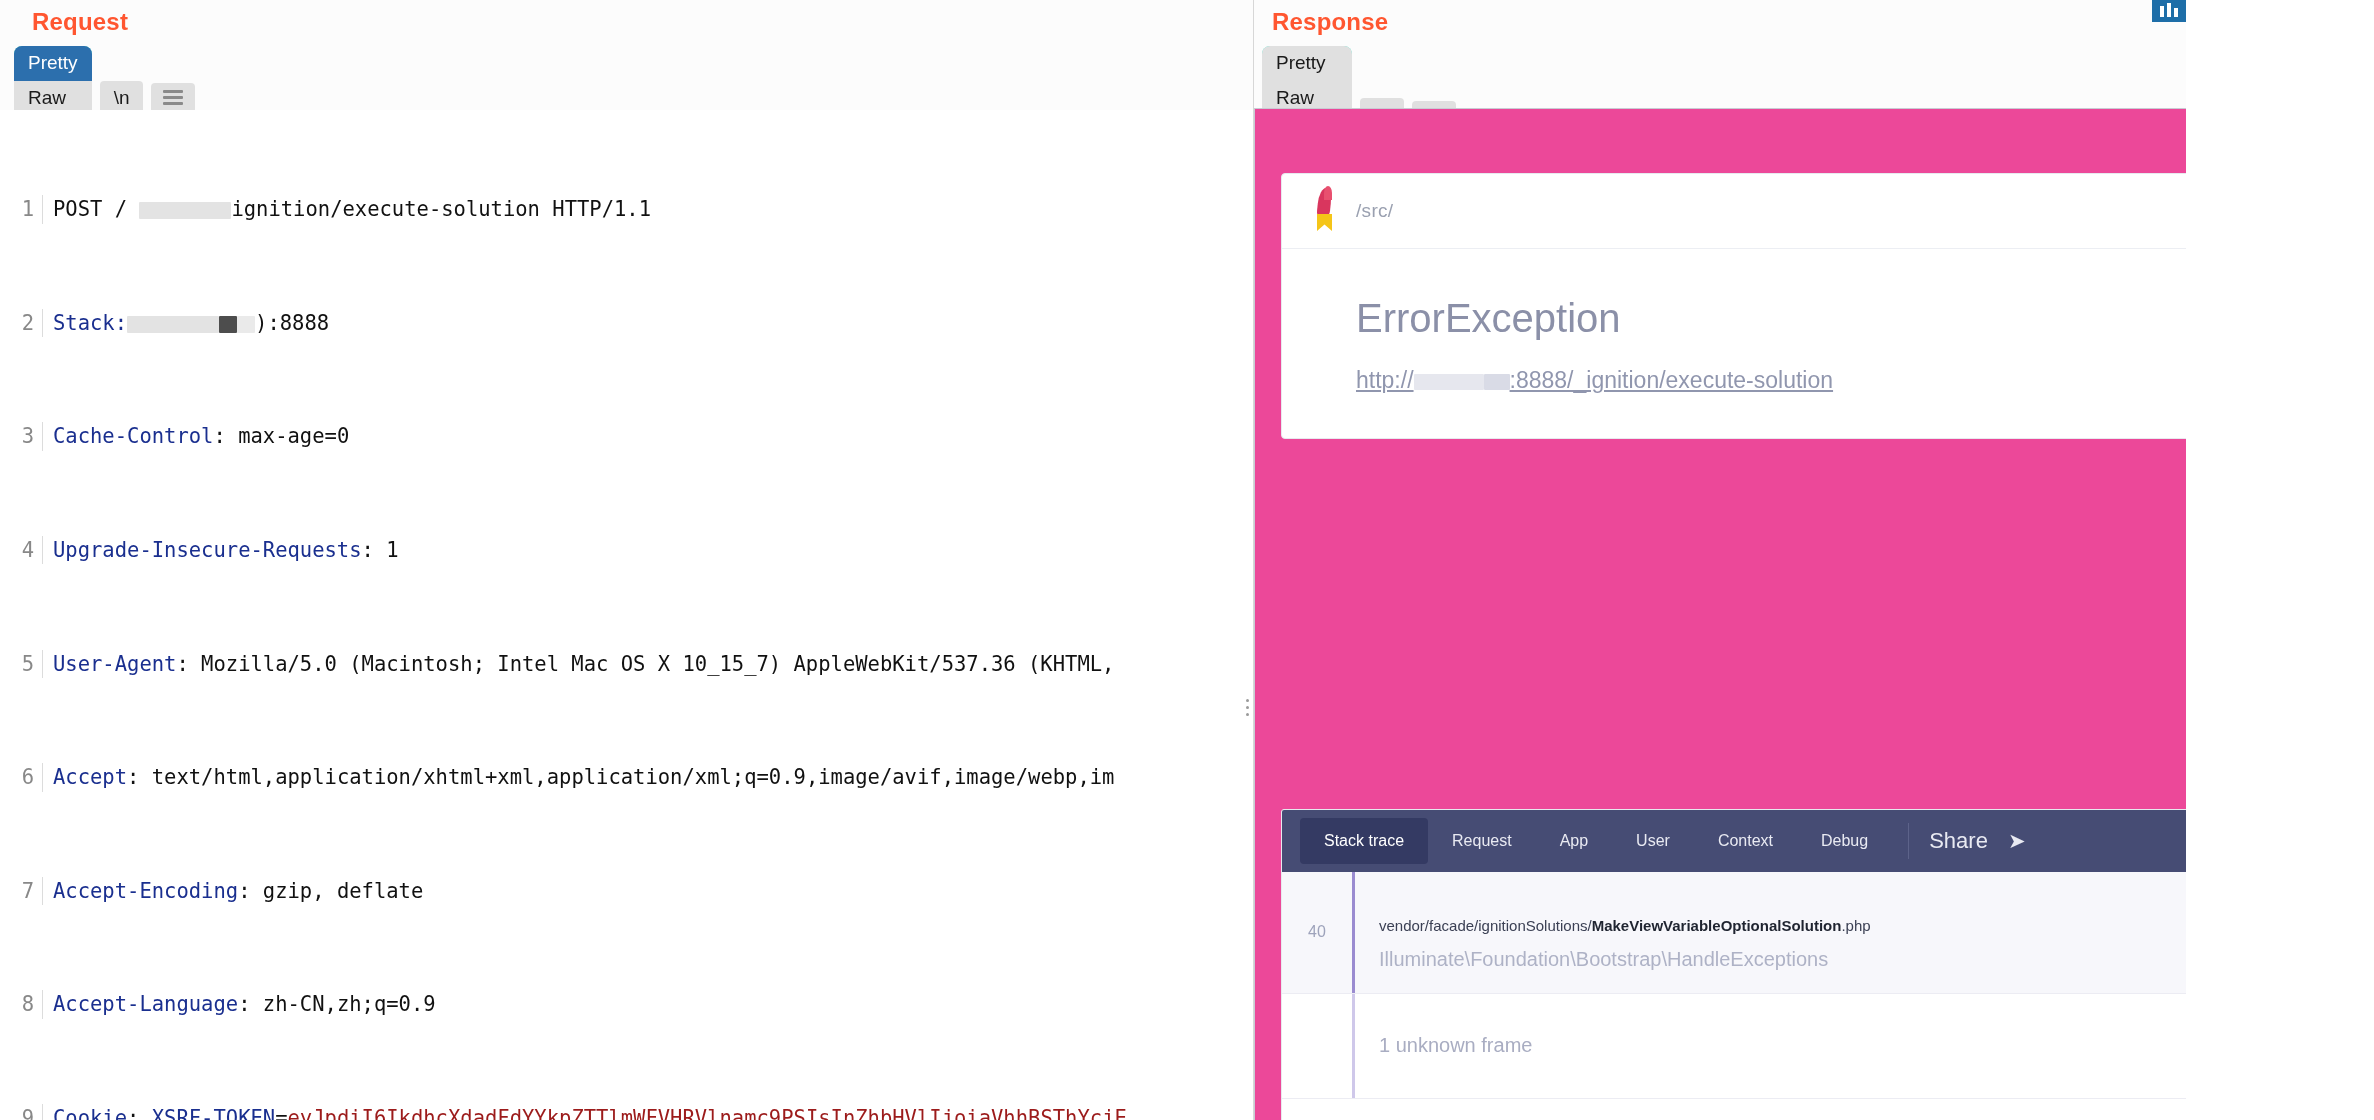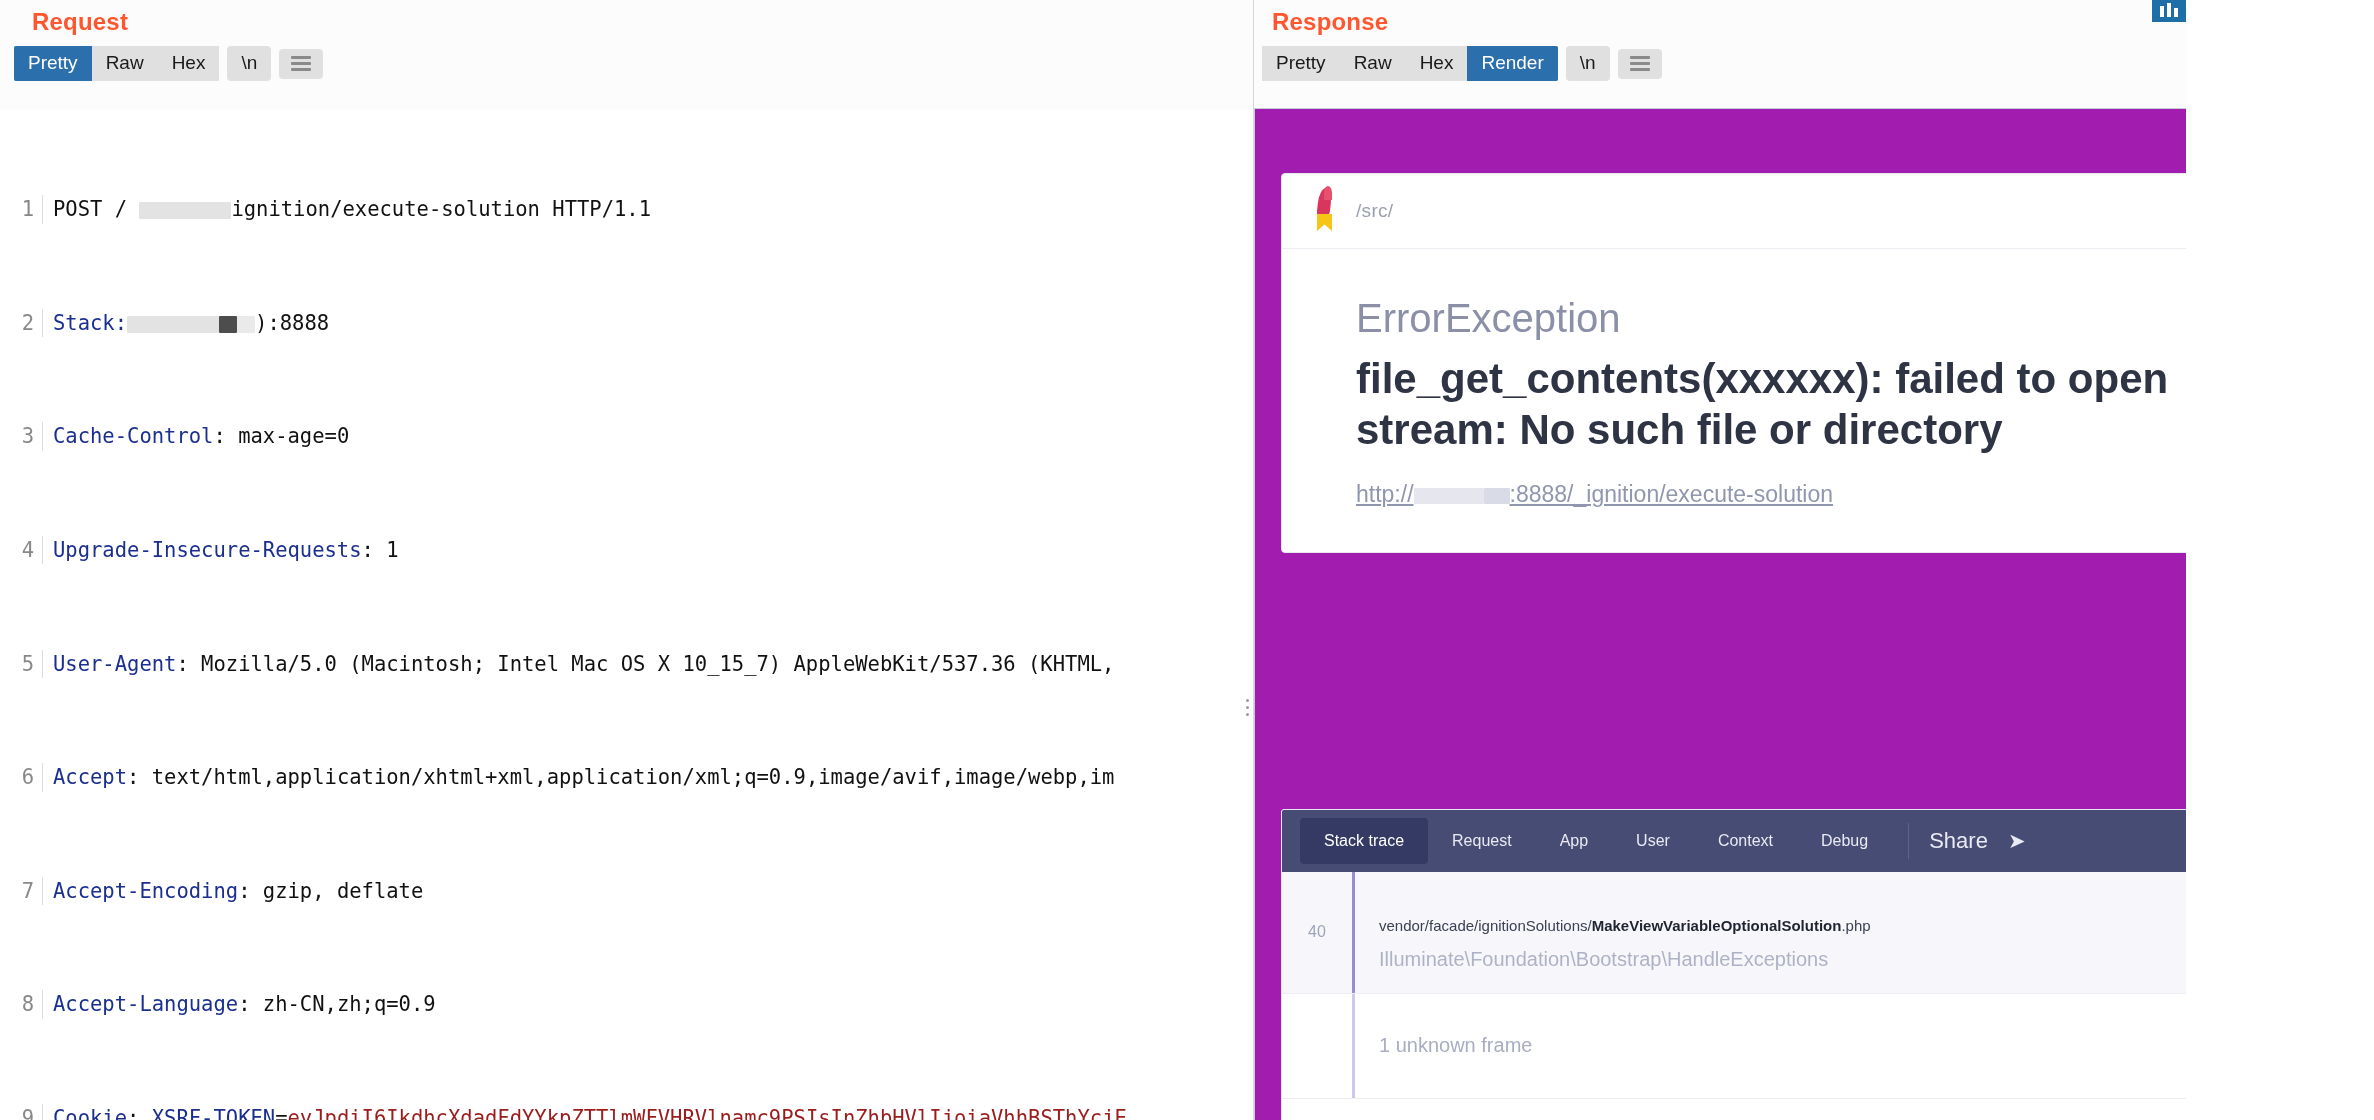--- a/index.html
+++ b/index.html
@@ -17,21 +17,21 @@
   .panel-right{width:932px;background:#fcfcfc;}
 
   .panel-title{
     font-size:24px;font-weight:bold;color:#ff5630;
     padding:8px 0 0 32px;letter-spacing:.2px;
   }
   .panel-title.right{padding-left:18px;}
 
   .tabbar{display:flex;align-items:center;gap:8px;padding:10px 0 0 14px;}
   .tabbar.right{padding-left:8px;}
-  .tabgroup{display:flex;background:#5eead4;border-radius:2px;overflow:hidden;}
+  .tabgroup{display:flex;background:#5eead4;border-radius:8px;overflow:hidden;flex-direction:column;}
   .tab{
     font-size:19px;color:#1a1a1a;padding:6px 14px 7px 14px;
     background:#e0e0e0;cursor:default;line-height:1.15;
   }
   .tab.active{background:#2c6fad;color:#fff;}
   .tab-single{
     background:#e0e0e0;border-radius:4px;font-size:19px;color:#1a1a1a;
     padding:6px 14px 7px 14px;
   }
   .tab-burger{
@@ -70,21 +70,21 @@
   .redact.l2{background:#eaeaea;width:18px;}
 
   .vscroll{
     position:absolute;right:2px;top:585px;width:8px;height:36px;
   }
   .vscroll span{display:block;width:3px;height:3px;background:#9a9a9a;border-radius:50%;margin:4px auto;}
 
   
   .render-wrap{
     position:absolute;left:0;right:0;top:108px;bottom:0;
-    background:#a21caf;border-top:1px solid #c9cbd4;
+    background:#ec4899;border-top:1px solid #c9cbd4;
     border-left:1px solid #c9cbd4;overflow:hidden;
   }
   .ign-card{
     position:absolute;left:26px;right:-50px;top:64px;background:#fff;
     border:1px solid #e7e9ef;border-radius:4px;
   }
   .ign-head{
     display:flex;align-items:center;gap:18px;
     padding:14px 0 14px 30px;border-bottom:1px solid #eceef3;
   }
@@ -284,21 +284,20 @@
         <div class="ign-head">
           <div class="rocket">
             <span class="body"></span>
               <span class="tip"></span>
               <span class="flame"></span>
           </div>
           <div class="crumb">/src/</div>
         </div>
         <div class="ign-body">
           <div class="exc-type">ErrorException</div>
-          <div class="exc-msg">file_get_contents(xxxxxx): failed to open stream: No such file or directory</div>
           <a class="exc-url"><span>http://</span><span class="url-redact a"></span><span class="url-redact b"></span><span>:8888/_ignition/execute-solution</span></a>
         </div>
       </div>
 
       <div class="trace-card">
         <div class="trace-tabs">
           <div class="ttab active">Stack trace</div>
           <div class="ttab">Request</div>
           <div class="ttab">App</div>
           <div class="ttab">User</div>

